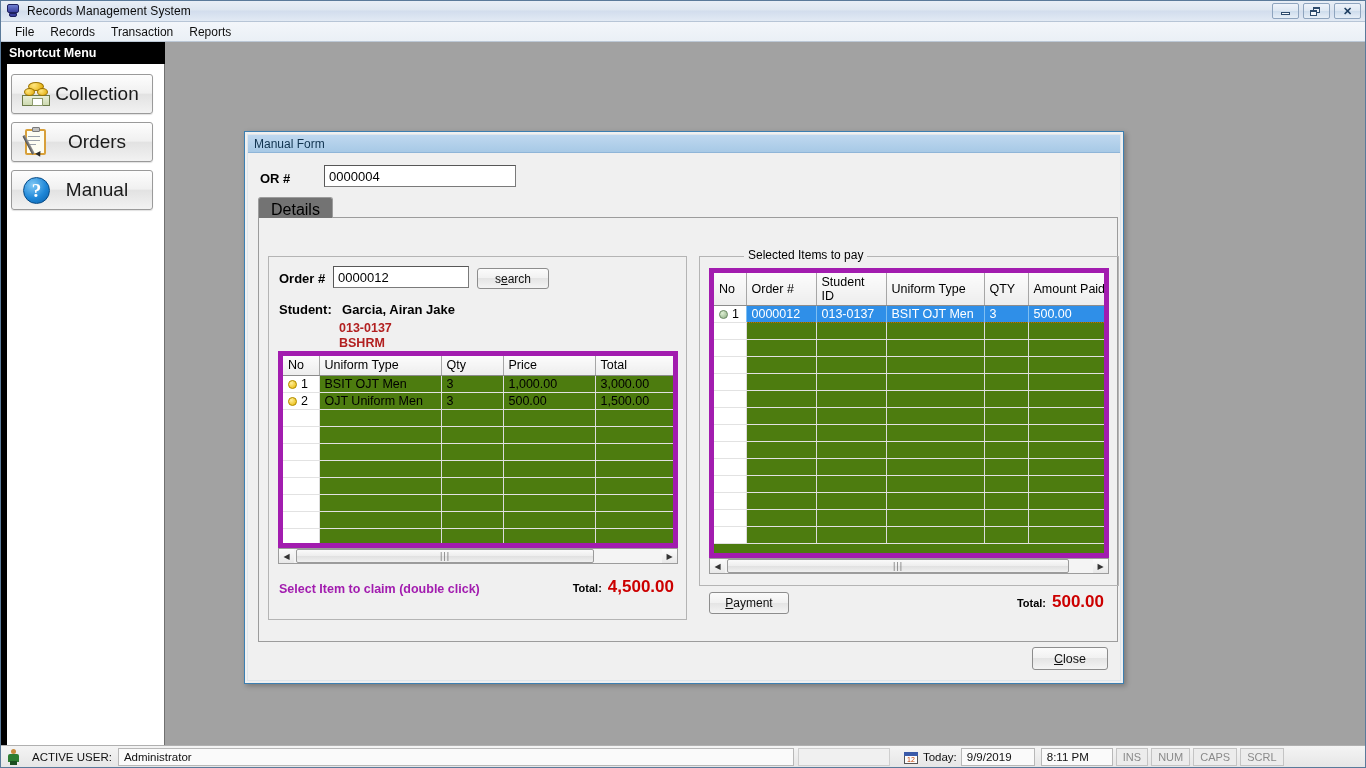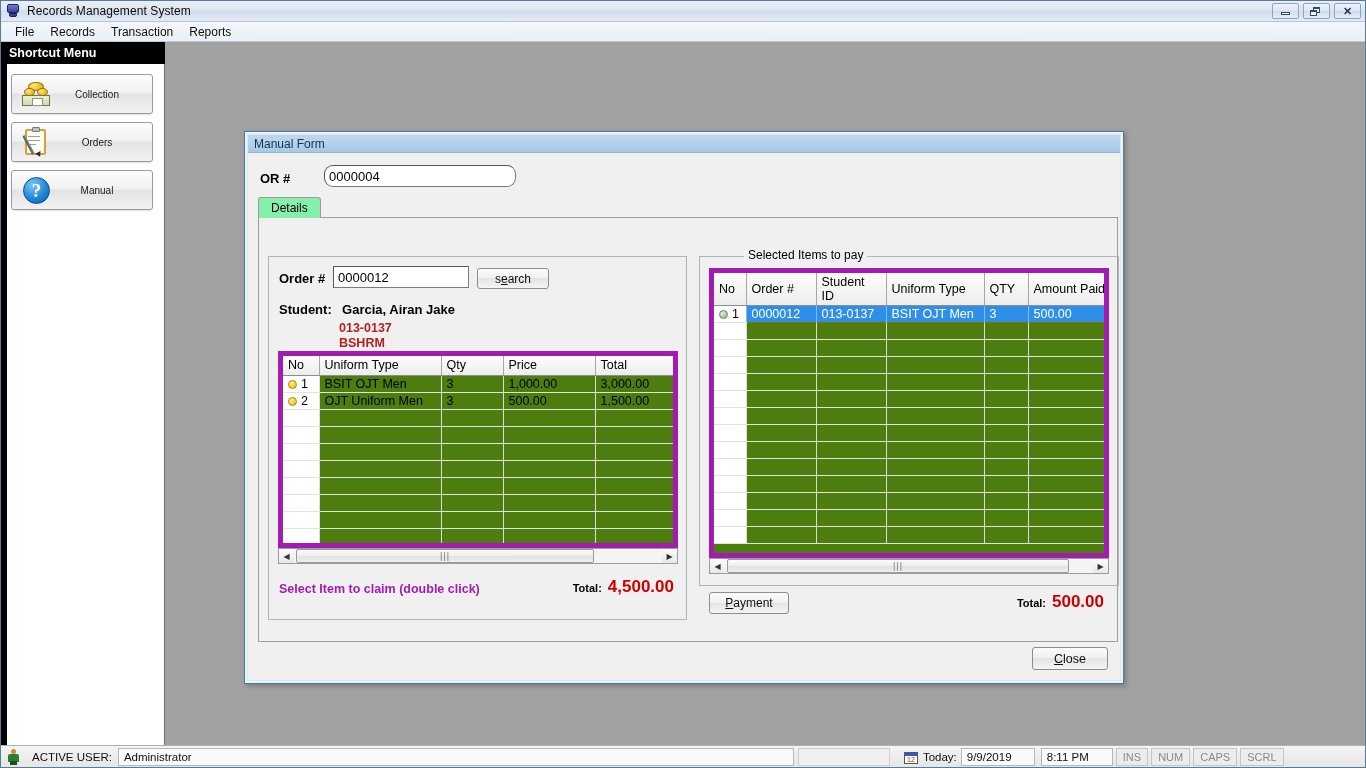--- a/index.html
+++ b/index.html
@@ -113,21 +113,21 @@
   }
   .shortcut-btn {
     position: absolute; left: 10px; width: 142px; height: 40px;
     background: linear-gradient(to bottom, #fdfdfd 0%, #f0f0f0 48%, #e2e2e2 50%, #f2f2f2 100%);
     border: 1px solid #9a9a9a;
     border-radius: 3px;
     display: flex; align-items: center;
     box-shadow: 0 1px 1px rgba(0,0,0,.12);
   }
   .shortcut-btn .sc-label {
-    flex: 1; text-align: center; font-size: 10px; color: #1a1a1a;
+    flex: 1; text-align: center; font-size: 19px; color: #1a1a1a;
     font-family: "Liberation Sans", sans-serif; padding-right: 12px;
   }
   .sc-icon { width: 34px; height: 30px; margin-left: 8px; position: relative; flex:none; }
 
   
   .icon-money .bill {
     position:absolute; left:2px; top:16px; width:28px; height:11px;
     background:linear-gradient(to bottom,#e9efd8,#cdd9b0);
     border:1px solid #6b7a4a;
   }
@@ -205,34 +205,34 @@
 
   .lbl-bold { font-weight:bold; font-size:13px; color:#000; font-family:"Liberation Sans",sans-serif;}
   .txtbox {
     background:#ffffff; border:1px solid #7a7a7a;
     border-top-color:#575757; border-left-color:#575757;
     font-size:13px; padding:2px 4px; color:#000;
     font-family:"Liberation Sans",sans-serif;
   }
 
   #or-label { position:absolute; left:12px; top:36px; }
-  #or-input { position:absolute; left:76px; top:30px; width:192px; height:22px;border-radius:9px; }
+  #or-input { position:absolute; left:76px; top:30px; width:192px; height:22px; }
 
   
   #tab-strip {
     position:absolute; left:10px; top:62px; width:860px; height:21px;
     border-bottom:1px solid #9c9c9c;
   }
   #tab-details {
     position:absolute; left:0; top:0; height:21px;
     padding:3px 12px 0 12px;
-    background:#86efac;
+    background:#737373;
     border:1px solid #9c9c9c; border-bottom:none;
     border-top-left-radius:3px; border-top-right-radius:3px;
-    font-size:12px; color:#000;
+    font-size:16px; color:#000;
     font-family:"Liberation Sans",sans-serif;
   }
   #tab-page {
     position:absolute; left:10px; top:83px; width:860px; height:424px;
     background:#f0f0f0; border:1px solid #9c9c9c; border-top:none;
   }
 
   
   #left-panel {
     position:absolute; left:9px; top:38px; width:419px; height:364px;

